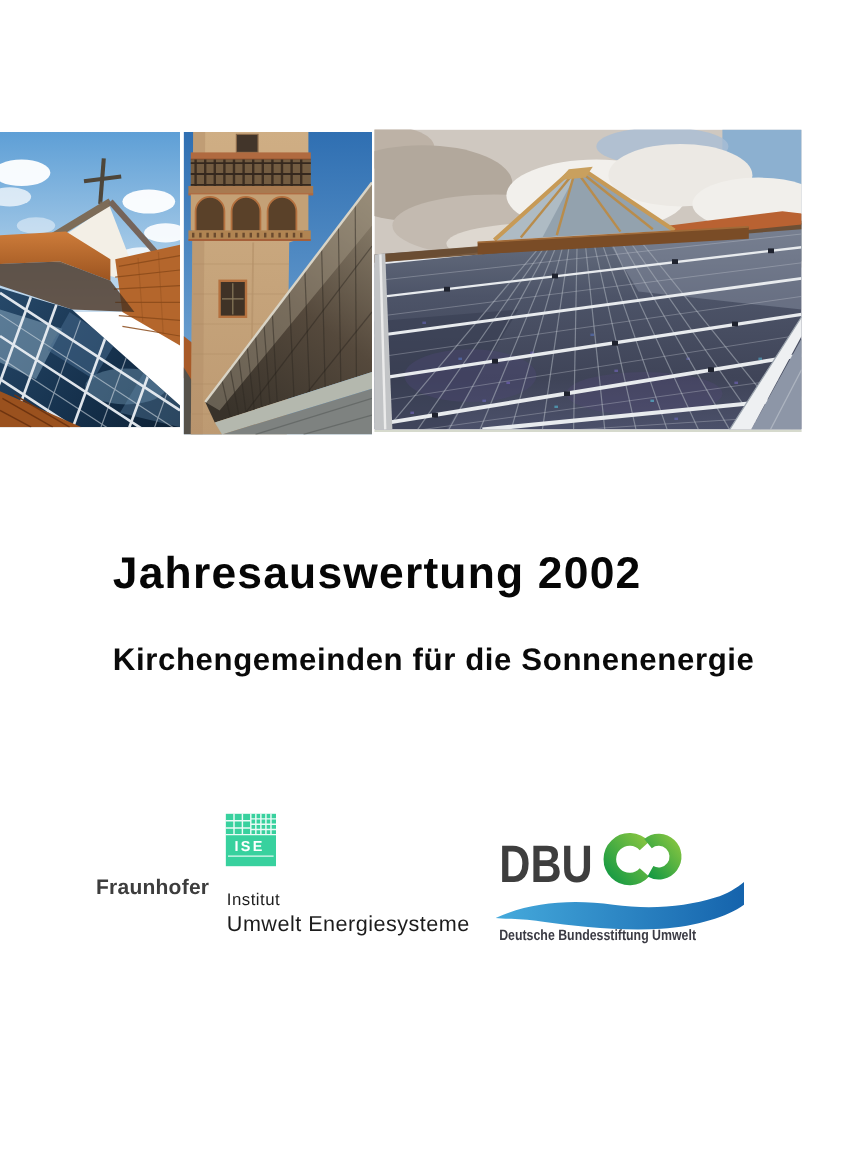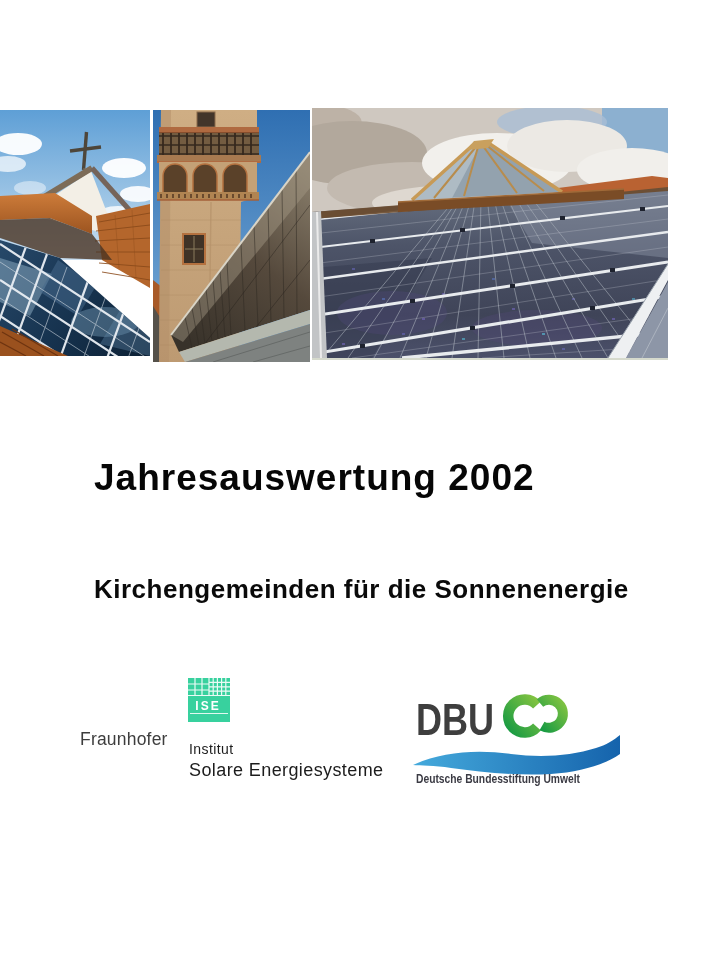--- a/index.html
+++ b/index.html
@@ -6,22 +6,22 @@
   .page{position:relative;width:720px;height:960px;background:#ffffff;overflow:hidden;
         font-family:"Liberation Sans",sans-serif;}
   .photo{position:absolute;display:block;}
   .photo svg{display:block;width:100%;height:100%;}
   #photo1{left:0;top:110px;width:150px;height:246px;}
   #photo2{left:153px;top:110px;width:157px;height:252px;}
   #photo3{left:312px;top:108px;width:356px;height:250px;border-bottom:2px solid #d6dacd;}
   .title{position:absolute;left:94px;top:457px;font-size:37px;font-weight:bold;
          letter-spacing:1px;color:#060606;white-space:nowrap;}
   .subtitle{position:absolute;left:94px;top:534px;font-size:26px;font-weight:bold;
-         letter-spacing:.5px;color:#0a0a0a;white-space:nowrap;margin-top:40px;}
-  .fh-brand{position:absolute;left:80px;top:729px;font-size:17.5px;font-weight:normal;
+         letter-spacing:.5px;color:#0a0a0a;white-space:nowrap;}
+  .fh-brand{position:absolute;left:80px;top:729px;font-size:17.5px;font-weight:bold;
          color:#3d3d3d;letter-spacing:.2px;white-space:nowrap;}
   .fh-line1{position:absolute;left:189px;top:741px;font-size:14px;color:#1c1c1c;
          letter-spacing:.4px;white-space:nowrap;}
   .fh-line2{position:absolute;left:189px;top:760px;font-size:18px;color:#1c1c1c;
          letter-spacing:.4px;white-space:nowrap;}
   #iseLogo{position:absolute;left:188px;top:678px;width:42px;height:44px;}
   #dbuLogo{position:absolute;left:406px;top:688px;width:218px;height:100px;}
   svg text{font-family:"Liberation Sans",sans-serif;}
 </style>
 </head>
@@ -380,21 +380,21 @@
     <g stroke="#ffffff" stroke-width="1.2" opacity=".9">
       <path d="M0,6 H21 M0,12 H21 M7,0 V17.5 M14,0 V17.5"></path>
       <path d="M21,4.4 H42 M21,8.8 H42 M21,13.2 H42 M21,0 V17.5 M25.2,0 V17.5 M29.4,0 V17.5 M33.6,0 V17.5 M37.8,0 V17.5"></path>
       <path d="M0,17.5 H42"></path>
     </g>
     <text x="20" y="31.5" text-anchor="middle" font-size="12" font-weight="bold" fill="#ffffff" letter-spacing="2">ISE</text>
     <path d="M2,35.5 H40" stroke="#ffffff" stroke-width="1.1" opacity=".85"></path>
   </svg>
 
   <div class="fh-line1">Institut</div>
-  <div class="fh-line2">Solare Energiesysteme</div>
+  <div class="fh-line2">Umwelt Energiesysteme</div>
 
   <svg id="dbuLogo" viewBox="0 0 218 100">
     <defs>
       <linearGradient id="treeG" x1="0" y1="1" x2="1" y2="0">
         <stop offset="0" stop-color="#169a43"></stop>
         <stop offset="1" stop-color="#82c341"></stop>
       </linearGradient>
       <linearGradient id="waveG" x1="0" y1="0" x2="1" y2="0">
         <stop offset="0" stop-color="#45aadc"></stop>
         <stop offset="1" stop-color="#1563ac"></stop>

